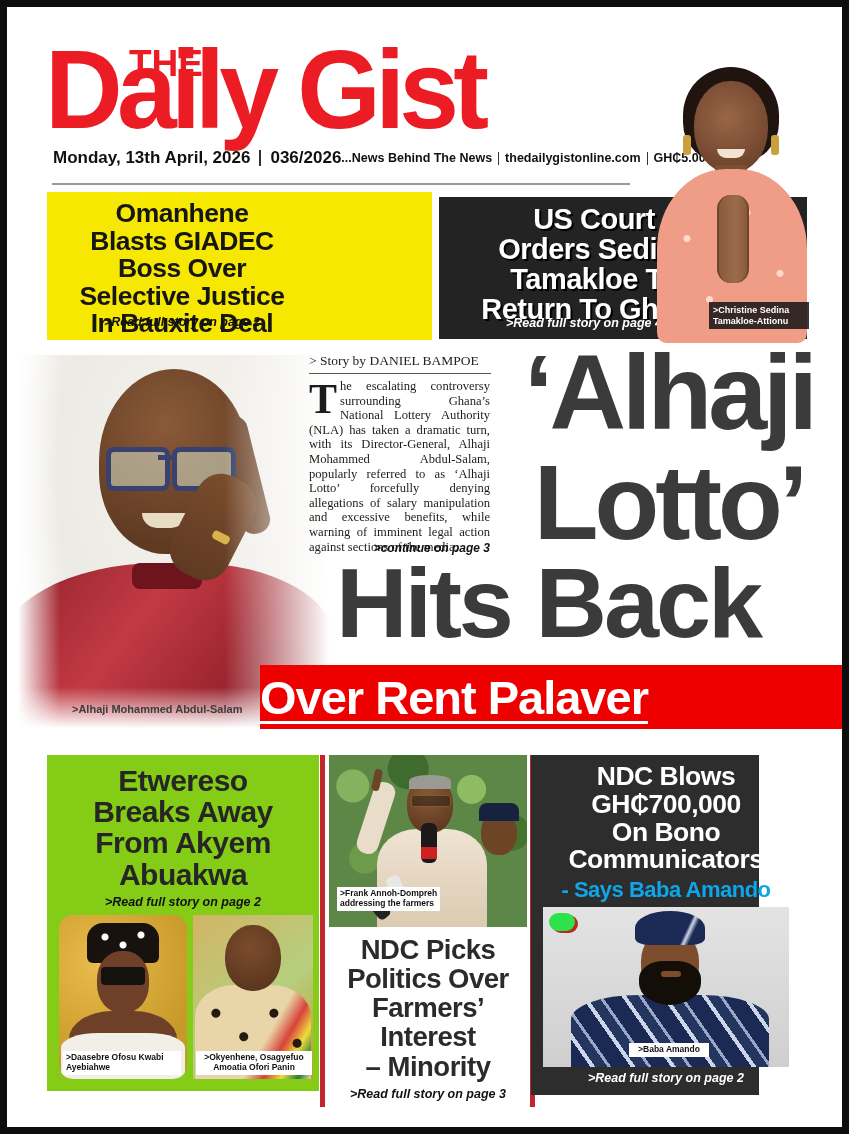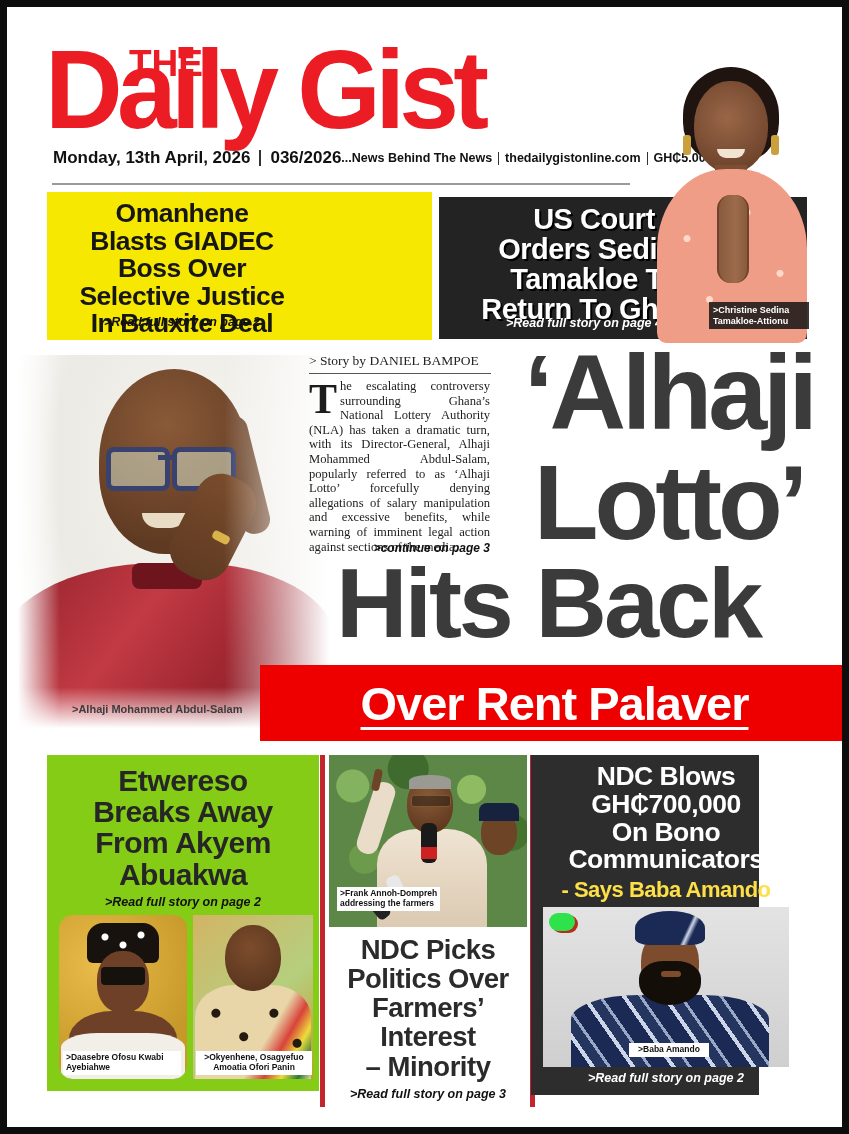--- a/index.html
+++ b/index.html
@@ -83,21 +83,21 @@
   .al-cap{position:absolute;left:58px;bottom:18px;font-weight:700;font-size:11px;color:#3c3c3c;}
 
   .byline{left:302px;top:346px;width:182px;font-family:"Liberation Serif",serif;font-size:13.5px;color:#222;border-bottom:1.5px solid #555;padding-bottom:4px;}
   .story-body{left:302px;top:372px;width:181px;font-family:"Liberation Serif",serif;font-size:12.6px;line-height:1.16;color:#1c1c1c;text-align:justify;}
   .dropcap{float:left;font-size:42px;line-height:.82;font-weight:700;padding:3px 3px 0 0;font-family:"Liberation Serif",serif;}
   .continue{left:302px;top:534px;width:181px;text-align:right;font-style:italic;font-weight:700;font-size:12px;color:#111;}
 
   .head-top{left:478px;top:330px;width:368px;font-size:106px;font-weight:800;color:#3b3b3b;letter-spacing:-4px;line-height:1.04;text-align:center;}
   .head-bottom{left:235px;top:546px;width:612px;font-size:99px;font-weight:800;color:#3b3b3b;letter-spacing:-3px;text-align:center;line-height:1;
     text-shadow:-4px 0 0 #fff,4px 0 0 #fff,0 -4px 0 #fff,0 4px 0 #fff,-3px -3px 0 #fff,3px 3px 0 #fff,-3px 3px 0 #fff,3px -3px 0 #fff;}
-  .banner{left:253px;top:658px;width:589px;height:76px;background:#ee0000;display:flex;align-items:center;justify-content:center;}
+  .banner{left:253px;top:658px;width:589px;height:64px;background:#ee0000;display:flex;align-items:center;justify-content:flex-start;}
   .banner-text{color:#fff;font-size:47px;font-weight:800;letter-spacing:-1px;text-decoration:underline;text-underline-offset:7px;text-decoration-thickness:3px;}
 
   
   .pink-box{left:40px;top:748px;width:272px;height:336px;background:#84cc16;}
   .et-head{left:4px;top:10px;width:264px;font-size:30px;line-height:1.04;font-weight:800;color:#262626;text-align:center;letter-spacing:-.5px;}
   .et-read{left:20px;top:140px;width:232px;}
   .ph-chief1{left:12px;top:160px;width:128px;height:164px;overflow:hidden;background:radial-gradient(circle at 30% 30%,#e8bb4a,#c7992a 70%);border-radius:14px;}
   .c1-hat{position:absolute;left:28px;top:8px;width:72px;height:40px;border-radius:16px 16px 6px 6px;
     background:radial-gradient(circle at 25% 35%,#fff 0 3px,transparent 4px),radial-gradient(circle at 50% 55%,#fff 0 3px,transparent 4px),radial-gradient(circle at 75% 30%,#fff 0 3px,transparent 4px),#17120e;}
   .c1-face{position:absolute;left:38px;top:36px;width:52px;height:62px;border-radius:46%;background:#6e4027;}
@@ -140,21 +140,21 @@
   .fr-mic2{position:absolute;left:62px;top:120px;width:14px;height:34px;border-radius:5px;background:#e8e8e8;transform:rotate(-24deg);}
   .fr-mic3{position:absolute;left:40px;top:132px;width:14px;height:34px;border-radius:5px;background:#222;transform:rotate(-40deg);}
   .fr-man2{position:absolute;left:152px;top:56px;width:36px;height:44px;border-radius:46%;background:#6e4427;}
   .fr-cap2{position:absolute;left:150px;top:48px;width:40px;height:18px;border-radius:8px 8px 0 0;background:#17233e;}
   .fr-caption{position:absolute;left:8px;top:132px;}
   .ndc-head{position:absolute;left:0;top:180px;width:198px;font-size:27.5px;line-height:1.06;font-weight:800;color:#2b2b2b;text-align:center;letter-spacing:-.5px;}
   .ndc-read{position:absolute;left:0;top:332px;width:198px;}
 
   .dark-box2{left:524px;top:748px;width:228px;height:340px;background:#2d2d2d;}
   .nb-head{left:0;top:8px;width:270px;font-size:26.5px;line-height:1.05;font-weight:800;color:#fff;text-align:center;letter-spacing:-.5px;}
-  .nb-sub{left:0;top:122px;width:270px;font-size:22px;font-weight:800;color:#fde047;text-align:center;letter-spacing:-.5px;}
+  .nb-sub{left:0;top:122px;width:270px;font-size:22px;font-weight:800;color:#0ea5e9;text-align:center;letter-spacing:-.5px;}
   .ph-baba{left:12px;top:152px;width:246px;height:160px;overflow:hidden;background:linear-gradient(#e3e3e3,#cfcfcf);}
   .bb-blob{position:absolute;left:6px;top:6px;width:26px;height:18px;border-radius:9px;background:#2ee24c;box-shadow:3px 2px 0 #b82c20;}
   .bb-wrap{position:absolute;left:92px;top:4px;width:70px;height:34px;border-radius:50% 50% 20% 20%;background:linear-gradient(115deg,#1b2a55 70%,#cdd5e8 74%,#1b2a55 80%);}
   .bb-face{position:absolute;left:98px;top:22px;width:58px;height:70px;border-radius:46%;background:#7c4c2c;}
   .bb-beard{position:absolute;left:96px;top:54px;width:62px;height:44px;border-radius:40% 40% 50% 50%;background:#140e08;}
   .bb-mouth{position:absolute;left:118px;top:64px;width:20px;height:6px;border-radius:3px;background:#7c4c2c;}
   .bb-body{position:absolute;left:28px;top:88px;width:198px;height:72px;border-radius:34% 34% 0 0;
     background:repeating-linear-gradient(55deg,#1b2a55 0 16px,#cdd5e8 16px 20px,#24365f 20px 30px,#9aa8c8 30px 33px);}
   .bb-cap{position:absolute;left:86px;bottom:10px;width:74px;text-align:center;}
   .nb-read{left:0;top:316px;width:270px;color:#fff;}

